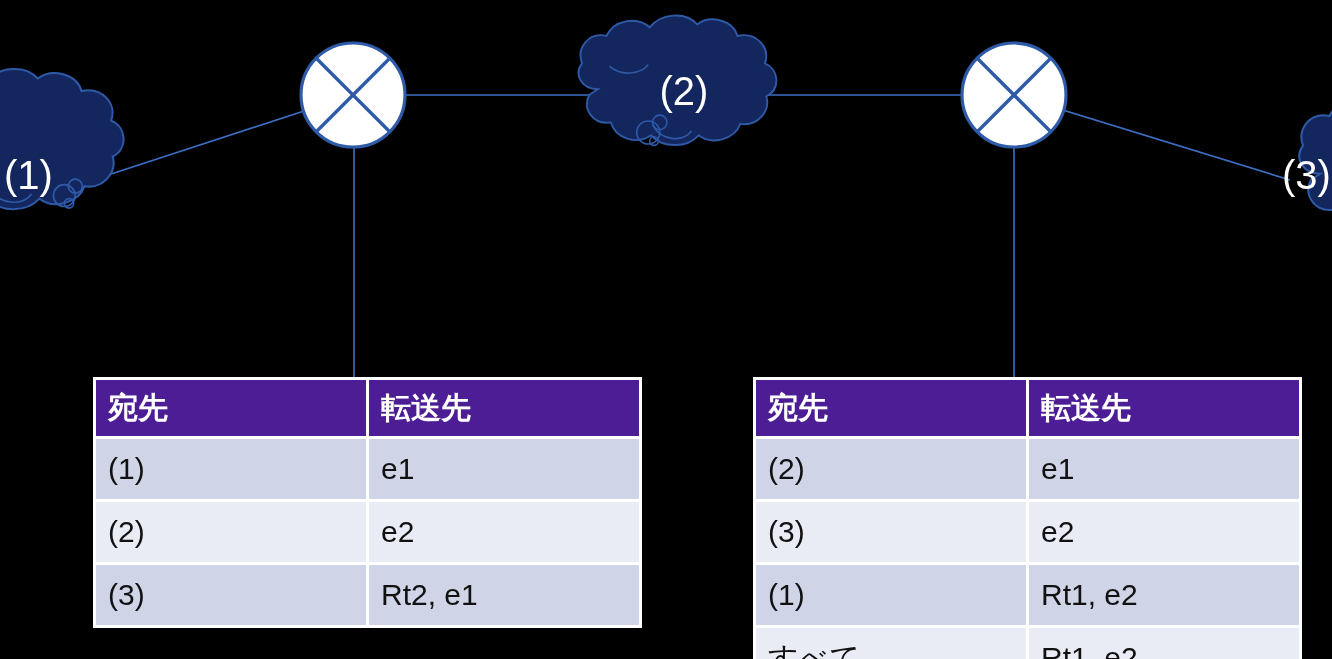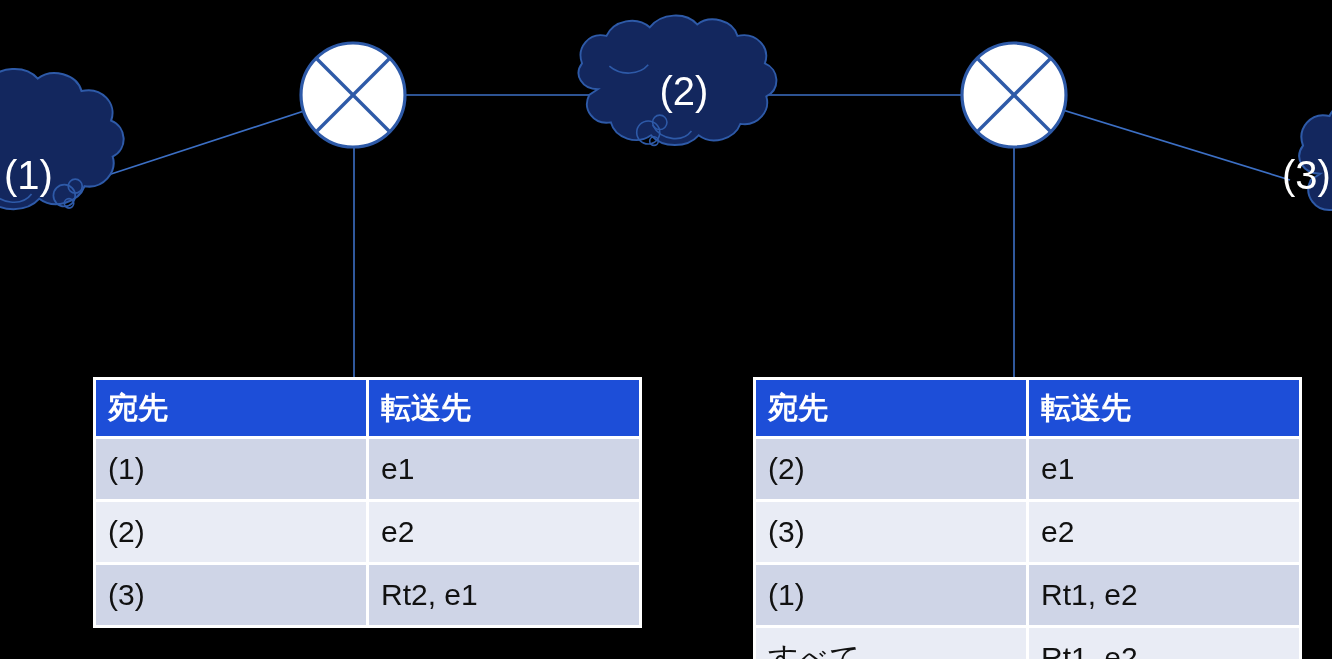--- a/index.html
+++ b/index.html
@@ -44,21 +44,21 @@
     margin: 0;
     text-align: left;
     vertical-align: middle;
     height: 60px;
     border-bottom: 3px solid #FFFFFF;
     border-right: 3px solid #FFFFFF;
     overflow: hidden;
     white-space: nowrap;
   }
   .rt-table th {
-    background: #1d4ed8;
+    background: #4c1d95;
     color: #FFFFFF;
     font-size: 30px;
     font-weight: bold;
     height: 56px;
   }
   .rt-table td {
     color: #111111;
     font-size: 30px;
     font-weight: normal;
   }

